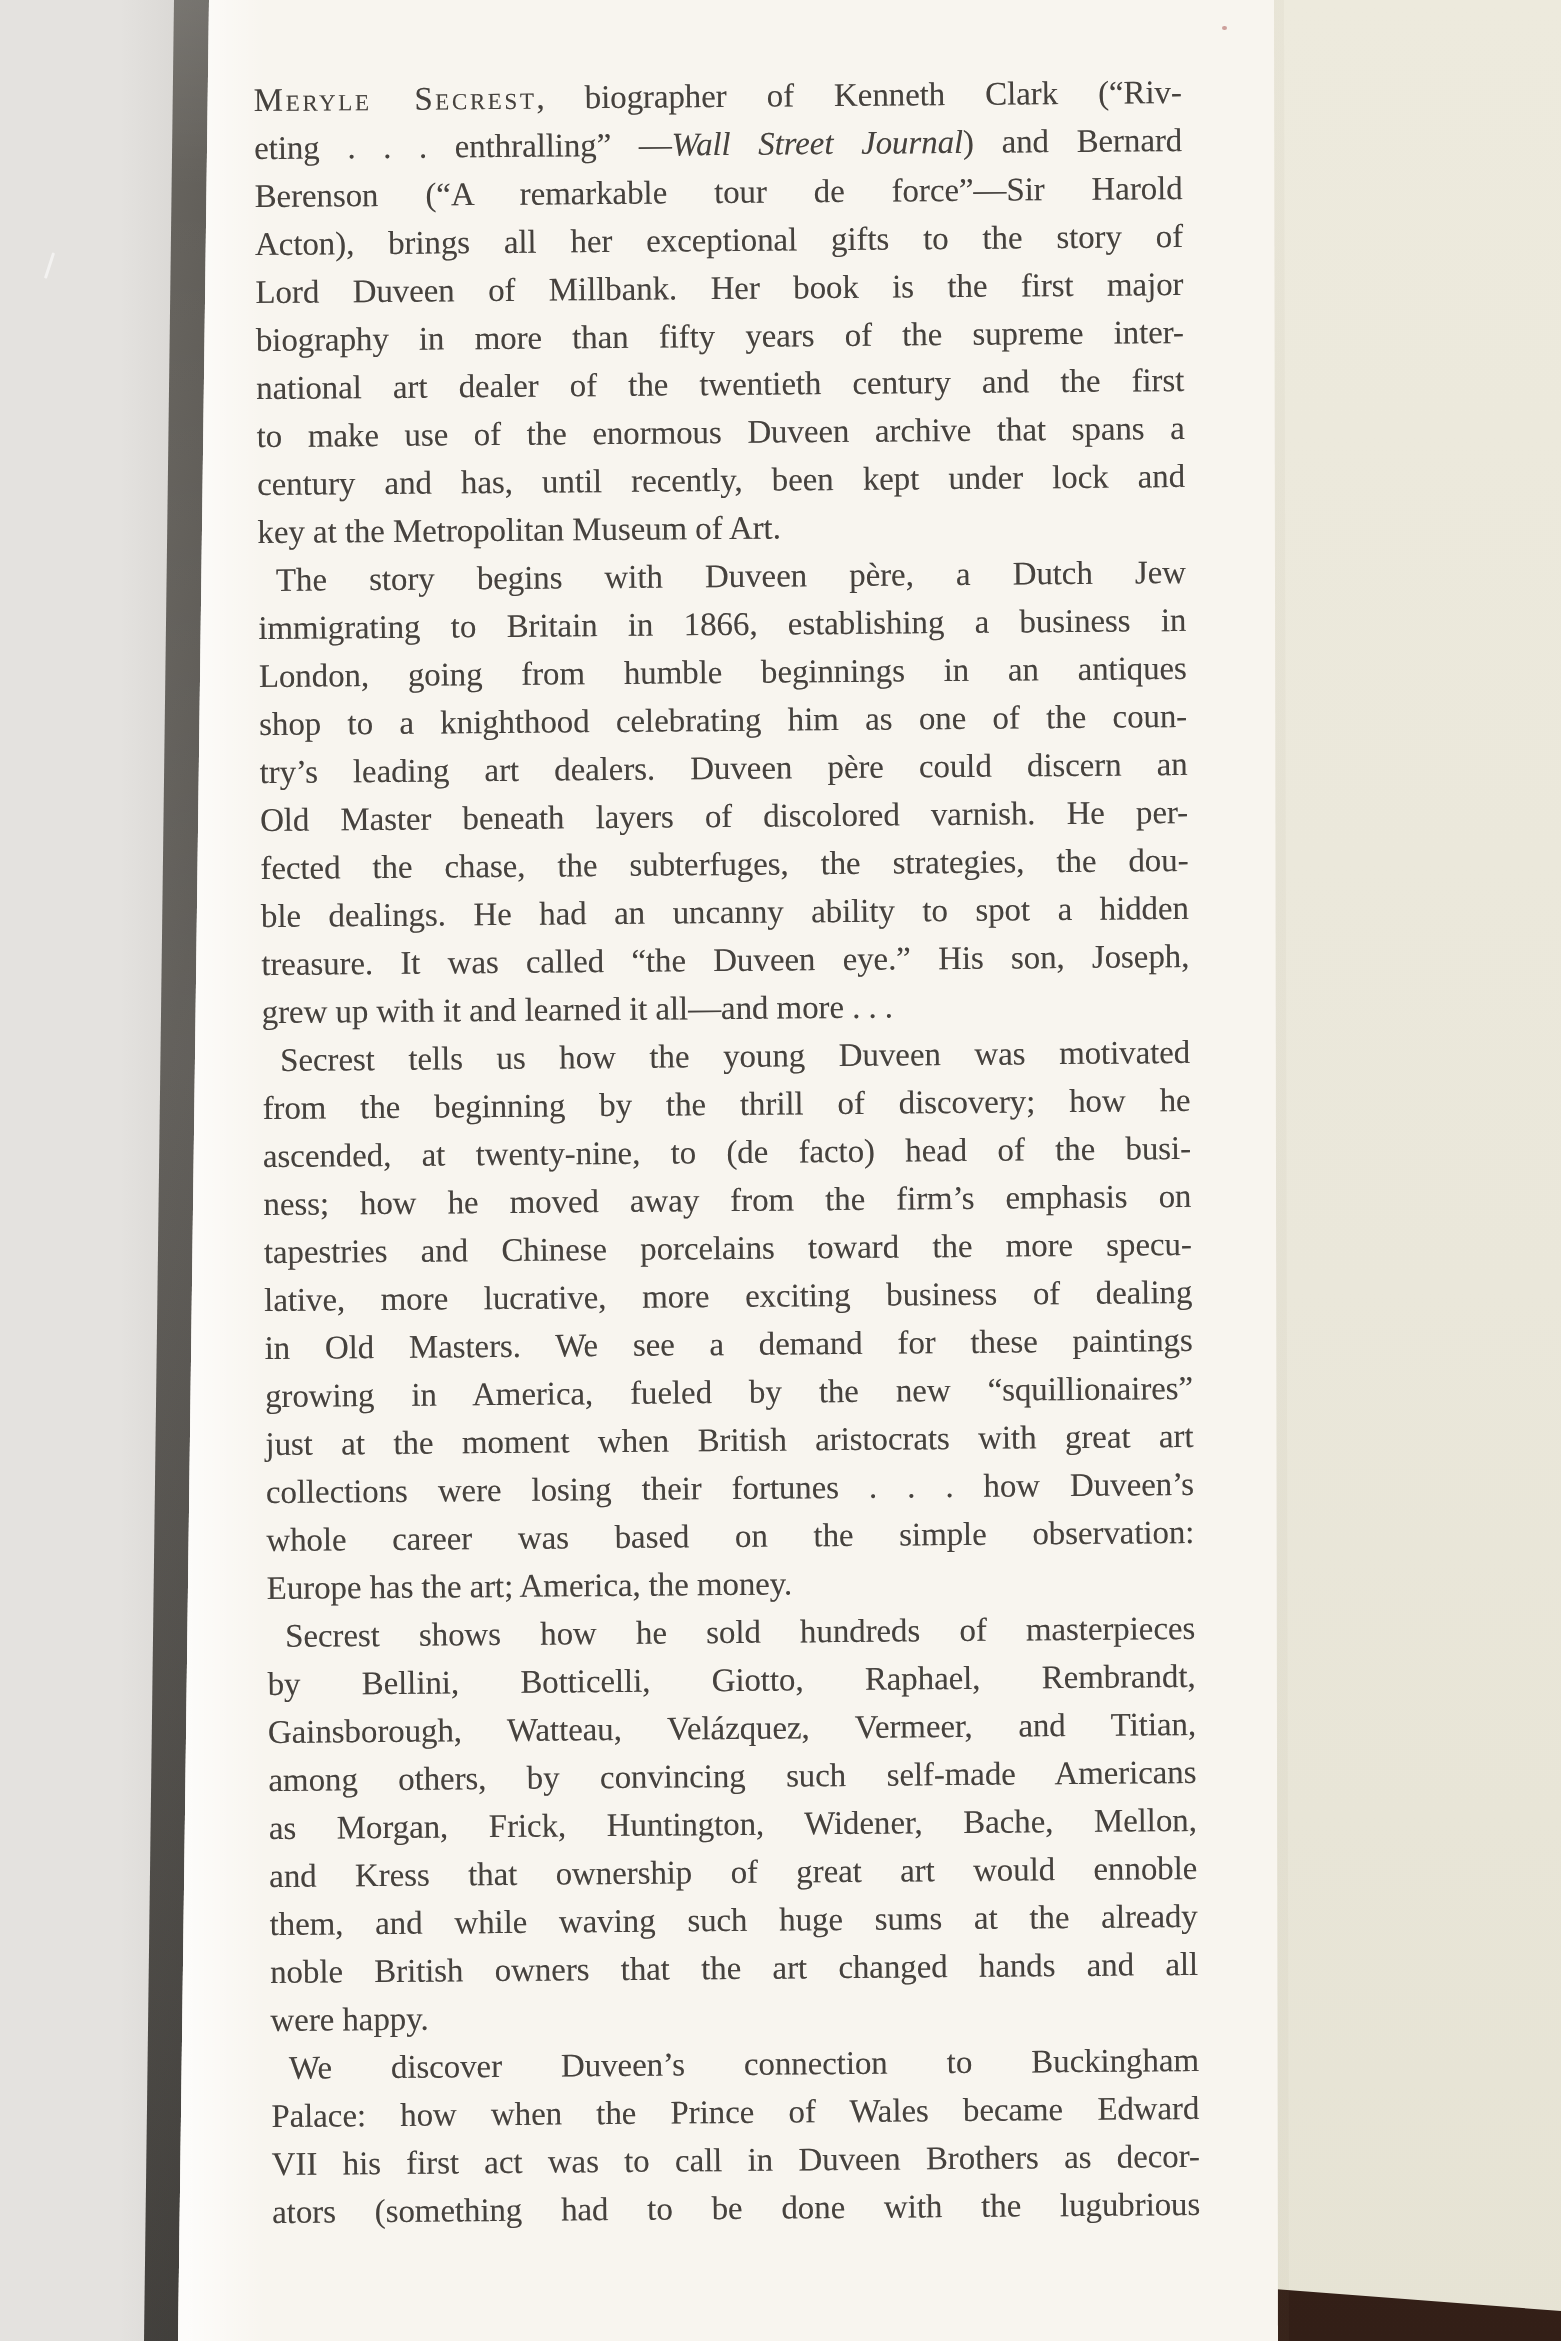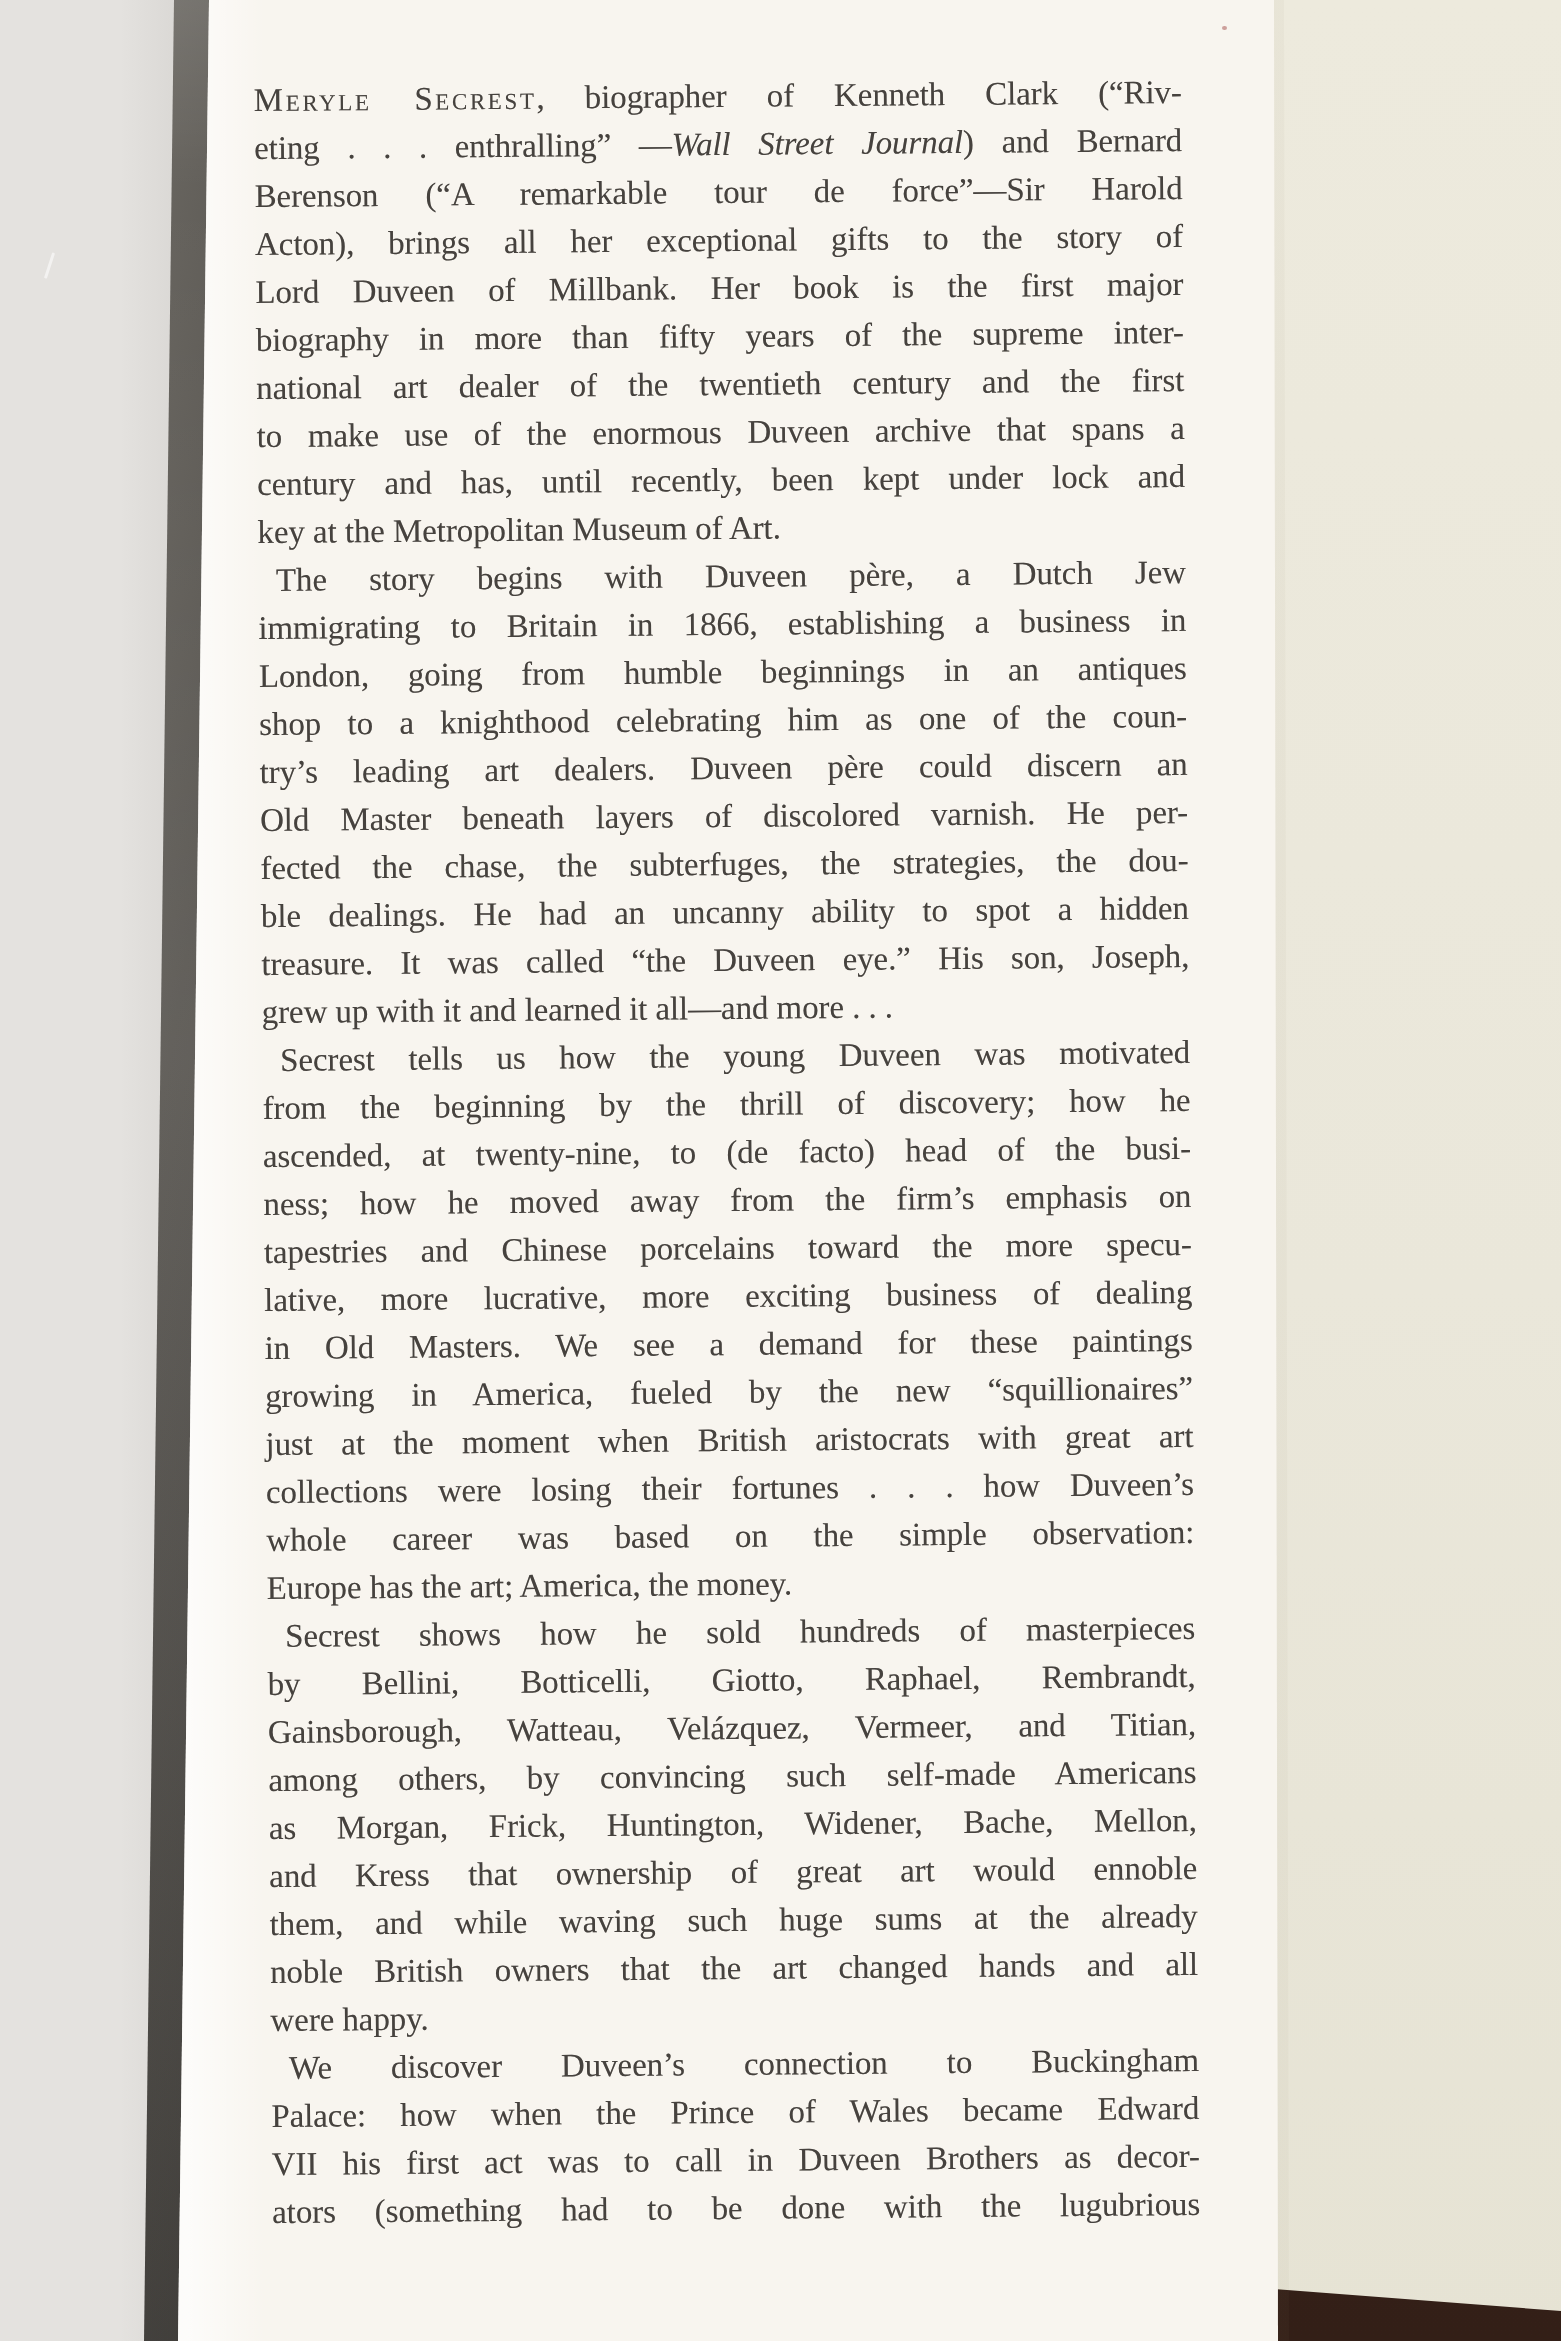--- a/index.html
+++ b/index.html
@@ -62,21 +62,20 @@
   }
   
   .flap-page {
     position: absolute; left: 0; top: 0;
     width: 1561px; height: 2342px;
     clip-path: polygon(209px 0, 1274px 0, 1278px 2342px, 178px 2342px);
     background:
       linear-gradient(to right, rgba(255,255,255,0.7) 12%, rgba(255,255,255,0) 17%),
       linear-gradient(to right, rgba(190,180,150,0) 92%, rgba(190,180,150,0.12) 100%),
       var(--page, #f8f5ef);
-    border-radius: 13px;
   }
   .page-speck {
     position: absolute; left: 1222px; top: 26px;
     width: 4.5px; height: 3.9px;
     border-radius: 50%;
     background: rgba(170,90,85,0.55);
   }
   .textblock {
     position: absolute;
     left: 263px; top: 72px;

